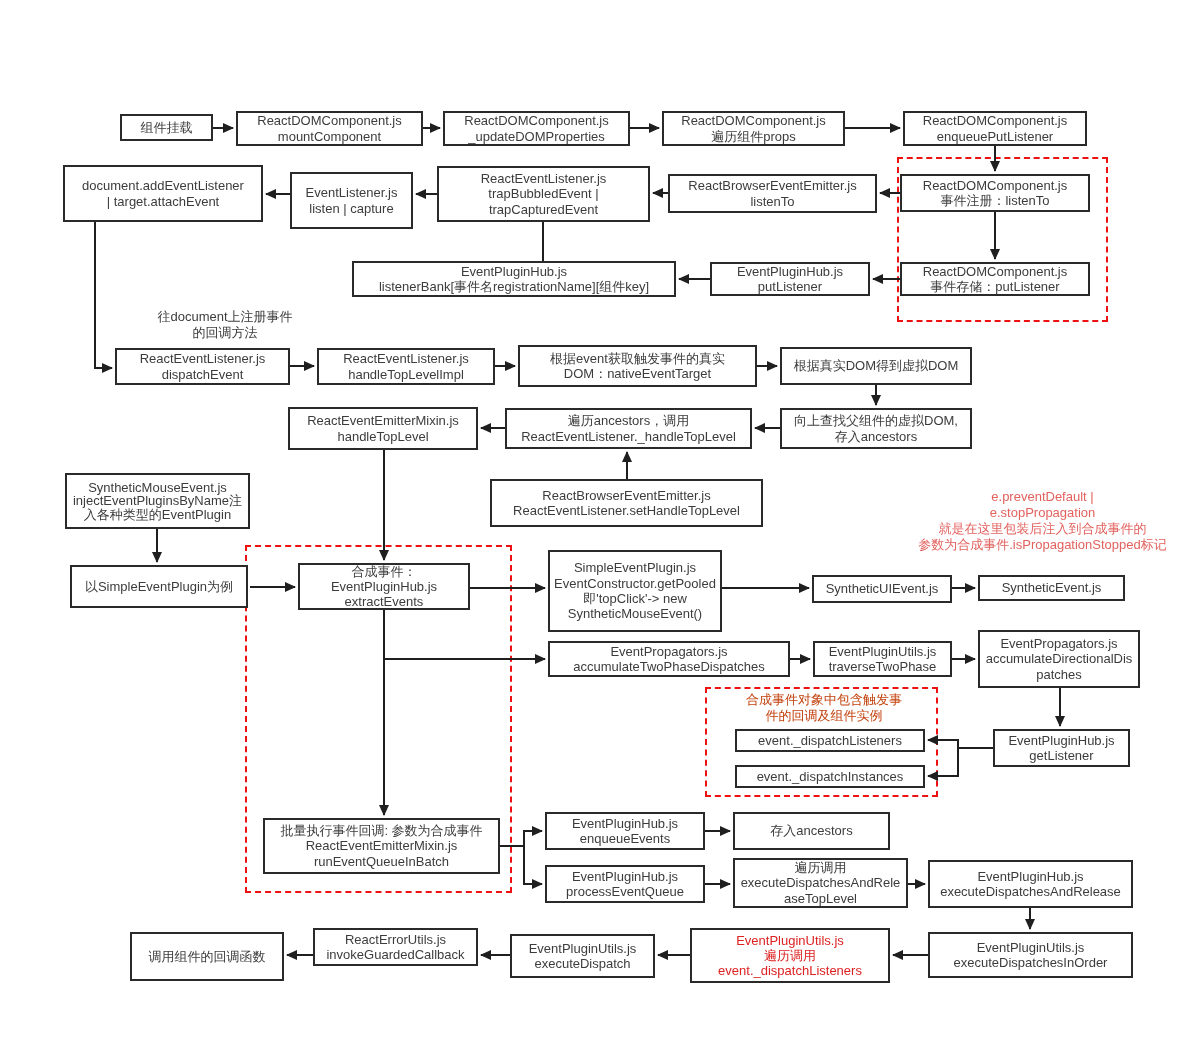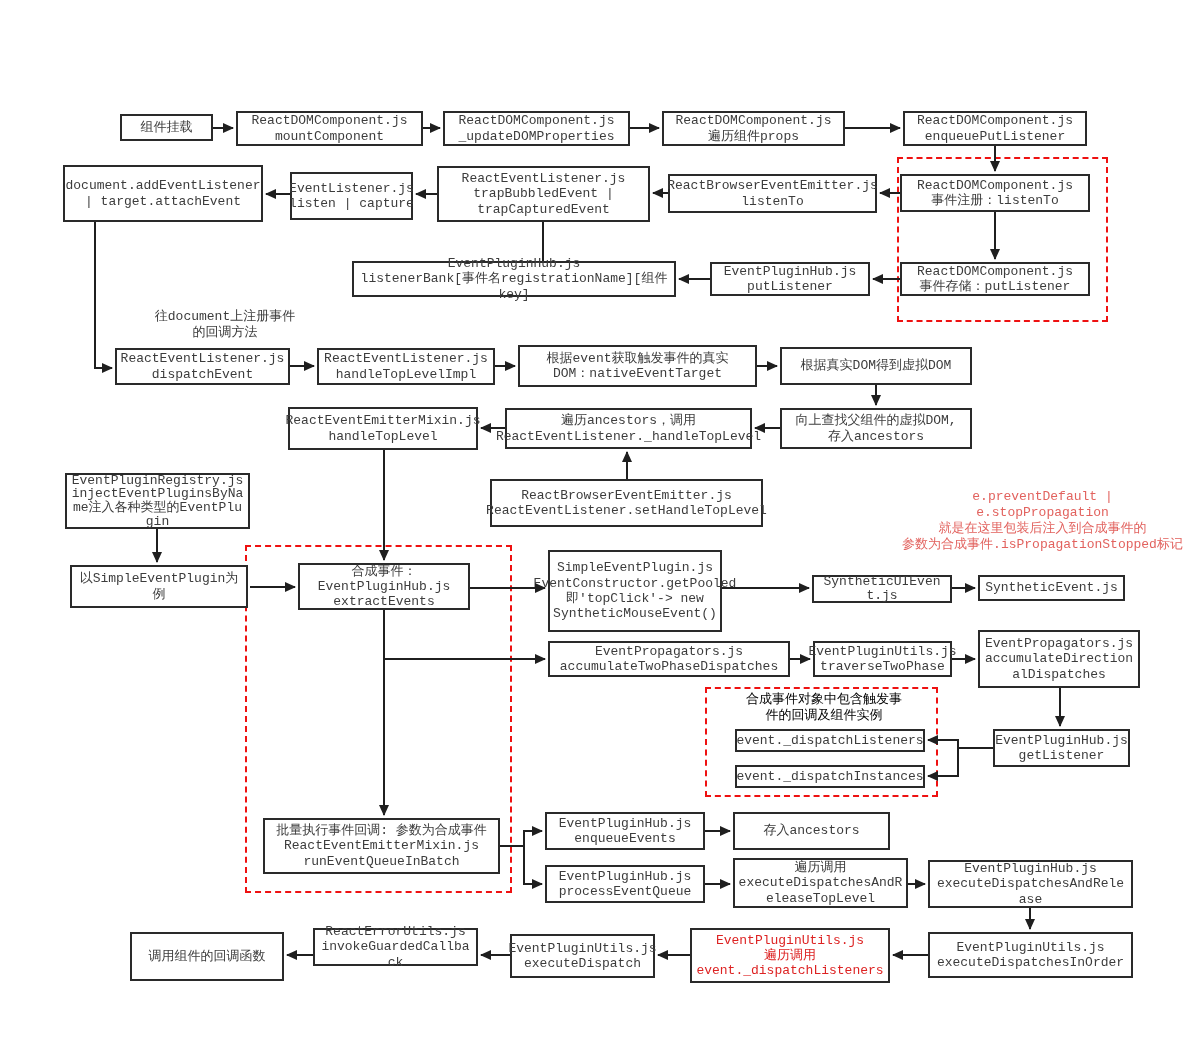--- a/index.html
+++ b/index.html
@@ -2,21 +2,21 @@
 <html><head>
 <meta charset="utf-8">
 <style>
   * { margin: 0; padding: 0; box-sizing: border-box; }
   body { background: #ffffff; }
   .canvas {
     position: relative;
     width: 1203px;
     height: 1043px;
     background: #ffffff;
-    font-family: Liberation Mono, monospace;
+    font-family: Liberation Sans, sans-serif;
     overflow: hidden;
   }
   .box {
     position: absolute;
     display: flex;
     align-items: center;
     justify-content: center;
     text-align: center;
     border: 2px solid #2a2a2a;
     background: #ffffff;
@@ -32,21 +32,21 @@
   .red-text { color: #dd2222; }
   .note {
     position: absolute;
     text-align: center;
     font-size: 13px;
     line-height: 1.22;
     white-space: pre-line;
     color: #3c3c3c;
     z-index: 2;
   }
-  .note-strong { color: #000000; }
+  .note-strong { color: #c2410c; }
   .note-light { color: #e2625e; }
   .red-dash {
     position: absolute;
     border: 2px dashed #ee1111;
     z-index: 1;
   }
   svg.arrows {
     position: absolute;
     left: 0; top: 0;
     width: 1203px; height: 1043px;
@@ -68,21 +68,21 @@
 mountComponent</div>
   <div class="box" style="left:443px;top:111px;width:187px;height:35px">ReactDOMComponent.js
 _updateDOMProperties</div>
   <div class="box" style="left:662px;top:111px;width:183px;height:35px">ReactDOMComponent.js
 遍历组件props</div>
   <div class="box" style="left:903px;top:111px;width:184px;height:35px">ReactDOMComponent.js
 enqueuePutListener</div>
 
   <div class="box" style="left:63px;top:165px;width:200px;height:57px">document.addEventListener
 | target.attachEvent</div>
-  <div class="box" style="left:290px;top:172px;width:123px;height:48px">EventListener.js
+  <div class="box" style="left:290px;top:172px;width:123px;height:57px">EventListener.js
 listen | capture</div>
   <div class="box" style="left:437px;top:166px;width:213px;height:56px">ReactEventListener.js
 trapBubbledEvent |
 trapCapturedEvent</div>
   <div class="box" style="left:668px;top:174px;width:209px;height:39px">ReactBrowserEventEmitter.js
 listenTo</div>
   <div class="box" style="left:900px;top:174px;width:190px;height:38px">ReactDOMComponent.js
 事件注册：listenTo</div>
 
   <div class="box" style="left:352px;top:261px;width:324px;height:36px">EventPluginHub.js
@@ -106,21 +106,21 @@
   <div class="box" style="left:288px;top:407px;width:190px;height:43px">ReactEventEmitterMixin.js
 handleTopLevel</div>
   <div class="box" style="left:780px;top:408px;width:192px;height:41px">向上查找父组件的虚拟DOM,
 存入ancestors</div>
   <div class="box" style="left:505px;top:408px;width:247px;height:41px">遍历ancestors，调用
 ReactEventListener._handleTopLevel</div>
 
   <div class="box" style="left:490px;top:479px;width:273px;height:48px">ReactBrowserEventEmitter.js
 ReactEventListener.setHandleTopLevel</div>
 
-  <div class="box breakall" style="left:65px;top:473px;width:185px;height:56px;line-height:1.05">EventPluginRegistry.js
+  <div class="box breakall" style="left:65px;top:473px;width:185px;height:56px;line-height:1.05">SyntheticMouseEvent.js
 injectEventPluginsByName注入各种类型的EventPlugin</div>
   <div class="box" style="left:70px;top:565px;width:178px;height:43px">以SimpleEventPlugin为例</div>
   <div class="box" style="left:298px;top:563px;width:172px;height:47px">合成事件：
 EventPluginHub.js
 extractEvents</div>
 
   <div class="note note-light" style="left:885px;top:489px;width:315px">e.preventDefault |
 e.stopPropagation
 就是在这里包装后注入到合成事件的
 参数为合成事件.isPropagationStopped标记</div>

